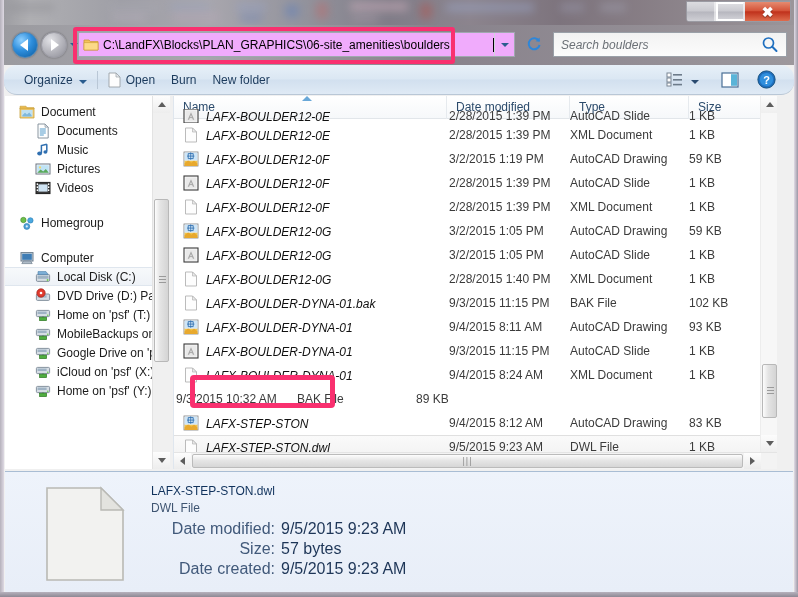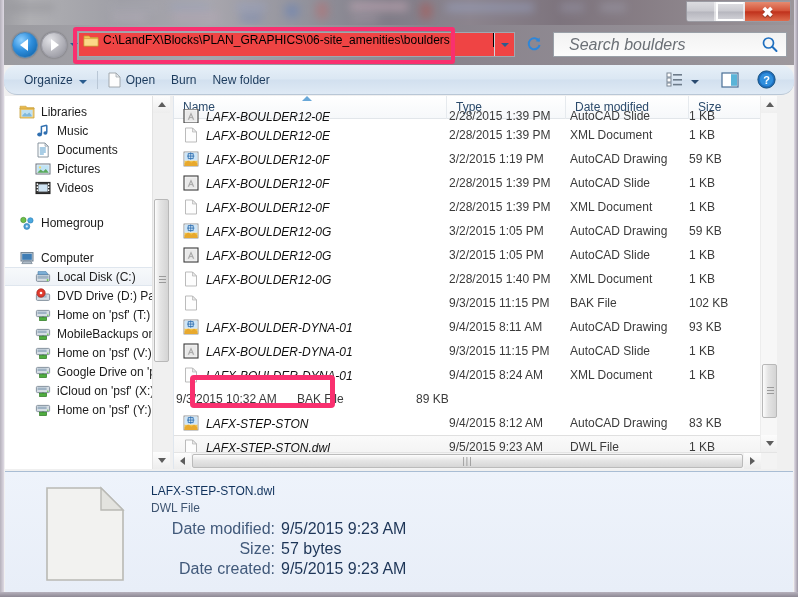--- a/index.html
+++ b/index.html
@@ -115,23 +115,23 @@
     position: absolute; left: 73px; top: 27px;
     width: 382px; height: 37px;
     border: 4px solid #f9306f;
     border-radius: 3px;
     z-index: 40;
     pointer-events: none;
   }
   #addrbar {
     position: absolute; left: 78px; top: 32px;
     width: 437px; height: 25px;
-    background: #ef4444;
+    background: #f0abfc;
     border: 1px solid #a0a8b0;
-    display: flex; align-items: flex-start;
+    display: flex; align-items: center;
   }
   #addr-folder-icon { margin-left:4px; margin-right:4px; }
   #addr-text {
     flex: 1; font-size: 12px; color: #000; white-space: nowrap;
     font-family: "Liberation Sans", sans-serif;
     overflow: hidden;
   }
   #addr-caret {
     display:inline-block; width:1px; height:14px; background:#000;
     vertical-align:-3px; margin-left:0px;
@@ -146,21 +146,21 @@
     display:flex;align-items:center;justify-content:center;
   }
   #searchbox {
     position: absolute; left: 553px; top: 32px;
     width: 234px; height: 25px;
     background: linear-gradient(180deg,#f2f2f2,#fcfcfc);
     border: 1px solid #9aa0a8;
     display:flex; align-items:center;
   }
   #search-ph {
-    flex:1; font-style: italic; color: #6b7076; font-size: 16px; padding-left: 15px;
+    flex:1; font-style: italic; color: #6b7076; font-size: 12px; padding-left: 7px;
     font-family: "Liberation Sans", sans-serif;
   }
 
   
   #toolbar {
     position: absolute; left: 4px; top: 65px;
     width: 790px; height: 30px;
     background: linear-gradient(180deg,#e7f0f8 0%,#dbe7f3 48%,#d2e0ef 52%,#dfeaf5 100%);
     border-bottom: 1px solid #b9c7d6;
     display: flex; align-items: center; border-radius: 13px;
@@ -423,38 +423,38 @@
 
   <div id="navpane">
       <div class="nav-group">
         <div class="nav-row">
           <svg width="16" height="16" viewBox="0 0 16 16" class="nav-ico">
             <path d="M1 4h14v10H1z" fill="#f6d07a" stroke="#c8a13e" stroke-width=".8"></path>
             <path d="M1 2.2h6l1 1.6H15V5H1z" fill="#e9b84a" stroke="#c8a13e" stroke-width=".6"></path>
             <path d="M2.4 6h11.2v6.6H2.4z" fill="#bfe0f2"></path>
             <path d="M3.4 11.2l2.6-2.4 2 1.6 2.2-1.9 2.4 2.7v1.4H3.4z" fill="#7fb8dd"></path>
           </svg>
-          <span>Libraries</span>
+          <span>Document</span>
+        </div>
+        <div class="nav-row child">
+          <svg width="16" height="16" viewBox="0 0 16 16" class="nav-ico">
+            <path d="M3 1h7l3.2 3.2V15H3z" fill="#fff" stroke="#7e8a95" stroke-width=".9"></path>
+            <path d="M10 1l3.2 3.2H10z" fill="#dfe6ec" stroke="#7e8a95" stroke-width=".6"></path>
+            <path d="M4.8 6h6M4.8 8h6M4.8 10h6M4.8 12h4" stroke="#3e8ec4" stroke-width=".9"></path>
+          </svg>
+          <span>Documents</span>
         </div>
         <div class="nav-row child">
           <svg width="16" height="16" viewBox="0 0 16 16" class="nav-ico">
             <path d="M11.8 2.2v7.4" stroke="#2f6fb0" stroke-width="1.5"></path>
             <path d="M11.8 2.2L6.4 3.6v7.6" stroke="#2f6fb0" stroke-width="1.5" fill="none"></path>
             <ellipse cx="4.6" cy="11.6" rx="2.4" ry="2" fill="#2f6fb0"></ellipse>
             <ellipse cx="10.4" cy="10" rx="2" ry="1.7" fill="#2f6fb0"></ellipse>
           </svg>
           <span>Music</span>
-        </div>
-        <div class="nav-row child">
-          <svg width="16" height="16" viewBox="0 0 16 16" class="nav-ico">
-            <path d="M3 1h7l3.2 3.2V15H3z" fill="#fff" stroke="#7e8a95" stroke-width=".9"></path>
-            <path d="M10 1l3.2 3.2H10z" fill="#dfe6ec" stroke="#7e8a95" stroke-width=".6"></path>
-            <path d="M4.8 6h6M4.8 8h6M4.8 10h6M4.8 12h4" stroke="#3e8ec4" stroke-width=".9"></path>
-          </svg>
-          <span>Documents</span>
         </div>
         <div class="nav-row child">
           <svg width="16" height="16" viewBox="0 0 16 16" class="nav-ico">
             <rect x="1" y="3" width="14" height="10" fill="#fff" stroke="#6a7480" stroke-width="1"></rect>
             <rect x="2.2" y="4.2" width="11.6" height="7.6" fill="#bfe3f5"></rect>
             <circle cx="5" cy="6.4" r="1.1" fill="#f4d66a"></circle>
             <path d="M2.2 11.8l3.4-3.4 2.6 2.2 2.6-2.6 3 3.8z" fill="#5aa85a"></path>
           </svg>
           <span>Pictures</span>
         </div>
@@ -531,50 +531,40 @@
           <span>MobileBackups on '</span>
         </div>
         <div class="nav-row child">
           <svg width="16" height="16" viewBox="0 0 16 16" class="nav-ico">
             <rect x="1.4" y="3.4" width="13.2" height="6.2" rx="1.1" fill="#d6dde4" stroke="#7b8896" stroke-width=".9"></rect>
             <rect x="2.6" y="4.6" width="9" height="2.4" fill="#9fb3c4"></rect>
             <circle cx="12.8" cy="8.2" r=".8" fill="#6fd04a"></circle>
             <rect x="4.6" y="10.2" width="7" height="3.4" fill="#4fae3f" stroke="#2f7a26" stroke-width=".7"></rect>
             <path d="M8 9.6v.8" stroke="#2f7a26" stroke-width="1"></path>
           </svg>
-          <span>Home on 'psf' (V:)</span>
+          <span>Google Drive on 'psf</span>
         </div>
         <div class="nav-row child">
           <svg width="16" height="16" viewBox="0 0 16 16" class="nav-ico">
             <rect x="1.4" y="3.4" width="13.2" height="6.2" rx="1.1" fill="#d6dde4" stroke="#7b8896" stroke-width=".9"></rect>
             <rect x="2.6" y="4.6" width="9" height="2.4" fill="#9fb3c4"></rect>
             <circle cx="12.8" cy="8.2" r=".8" fill="#6fd04a"></circle>
             <rect x="4.6" y="10.2" width="7" height="3.4" fill="#4fae3f" stroke="#2f7a26" stroke-width=".7"></rect>
             <path d="M8 9.6v.8" stroke="#2f7a26" stroke-width="1"></path>
           </svg>
-          <span>Google Drive on 'psf</span>
+          <span>iCloud on 'psf' (X:)</span>
         </div>
         <div class="nav-row child">
           <svg width="16" height="16" viewBox="0 0 16 16" class="nav-ico">
             <rect x="1.4" y="3.4" width="13.2" height="6.2" rx="1.1" fill="#d6dde4" stroke="#7b8896" stroke-width=".9"></rect>
             <rect x="2.6" y="4.6" width="9" height="2.4" fill="#9fb3c4"></rect>
             <circle cx="12.8" cy="8.2" r=".8" fill="#6fd04a"></circle>
             <rect x="4.6" y="10.2" width="7" height="3.4" fill="#4fae3f" stroke="#2f7a26" stroke-width=".7"></rect>
             <path d="M8 9.6v.8" stroke="#2f7a26" stroke-width="1"></path>
           </svg>
-          <span>iCloud on 'psf' (X:)</span>
-        </div>
-        <div class="nav-row child">
-          <svg width="16" height="16" viewBox="0 0 16 16" class="nav-ico">
-            <rect x="1.4" y="3.4" width="13.2" height="6.2" rx="1.1" fill="#d6dde4" stroke="#7b8896" stroke-width=".9"></rect>
-            <rect x="2.6" y="4.6" width="9" height="2.4" fill="#9fb3c4"></rect>
-            <circle cx="12.8" cy="8.2" r=".8" fill="#6fd04a"></circle>
-            <rect x="4.6" y="10.2" width="7" height="3.4" fill="#4fae3f" stroke="#2f7a26" stroke-width=".7"></rect>
-            <path d="M8 9.6v.8" stroke="#2f7a26" stroke-width="1"></path>
-          </svg>
           <span>Home on 'psf' (Y:)</span>
         </div>
       </div>
     </div>
 
   <div id="navpane-scroll">
     <div class="sb-arrow" style="position:absolute;top:0">
       <div style="width:0;height:0;border-left:4px solid transparent;border-right:4px solid transparent;border-bottom:5px solid #5d5d5d"></div>
     </div>
     <div class="sb-thumb" style="top:103px;height:163px">
@@ -586,22 +576,22 @@
     </div>
     <div class="sb-arrow" style="position:absolute;bottom:0">
       <div style="width:0;height:0;border-left:4px solid transparent;border-right:4px solid transparent;border-top:5px solid #5d5d5d"></div>
     </div>
   </div>
 
   <div id="filelist">
     <div id="colhead">
       <div id="sort-tri"></div>
       <div class="col c-name">Name</div>
+      <div class="col c-date">Date modified</div>
       <div class="col c-type">Type</div>
-      <div class="col c-date">Date modified</div>
       <div class="col c-size">Size</div>
     </div>
     <div id="rows">
         <div class="row" style="height: 14px; overflow: hidden; margin-top: -10px;">
           <div class="cell-name">
             <svg width="16" height="16" viewBox="0 0 16 16" class="f-ico">
               <rect x="1" y="1" width="14" height="14" fill="#fafafa" stroke="#3a3a3a" stroke-width="1.1"></rect>
               <rect x="2.4" y="2.4" width="11.2" height="11.2" fill="#e9e9e9"></rect>
               <path d="M8 4.2l3.3 7.6H9.9L8 7.1 6.1 11.8H4.7z" fill="#a8a8a8"></path>
               <path d="M6.2 9.6h3.6" stroke="#a8a8a8" stroke-width="1"></path>
@@ -707,20 +697,21 @@
           <div class="cell-date">2/28/2015 1:40 PM</div>
           <div class="cell-type">XML Document</div>
           <div class="cell-size">1 KB</div>
         </div>
         <div class="row">
           <div class="cell-name">
             <svg width="16" height="16" viewBox="0 0 16 16" class="f-ico">
               <path d="M2.5 1h7L13.5 5v10h-11z" fill="#fdfdfd" stroke="#b3b3b3" stroke-width=".9"></path>
               <path d="M9.5 1l4 4h-4z" fill="#ebebeb" stroke="#b3b3b3" stroke-width=".7"></path>
             </svg>
+            <span>LAFX-BOULDER-DYNA-01.bak</span>
           </div>
           <div class="cell-date">9/3/2015 11:15 PM</div>
           <div class="cell-type">BAK File</div>
           <div class="cell-size">102 KB</div>
         </div>
         <div class="row">
           <div class="cell-name">
             <svg width="16" height="16" viewBox="0 0 16 16" class="f-ico">
               <rect x="1" y="1" width="14" height="14" fill="#fdfdfd" stroke="#7d7d7d" stroke-width=".8"></rect>
               <path d="M1.6 9.5h12.8v4.9H1.6z" fill="#f3c44a"></path>

